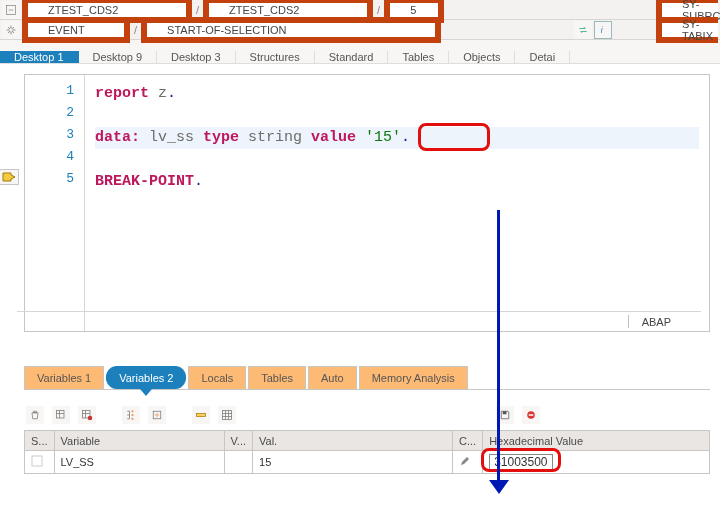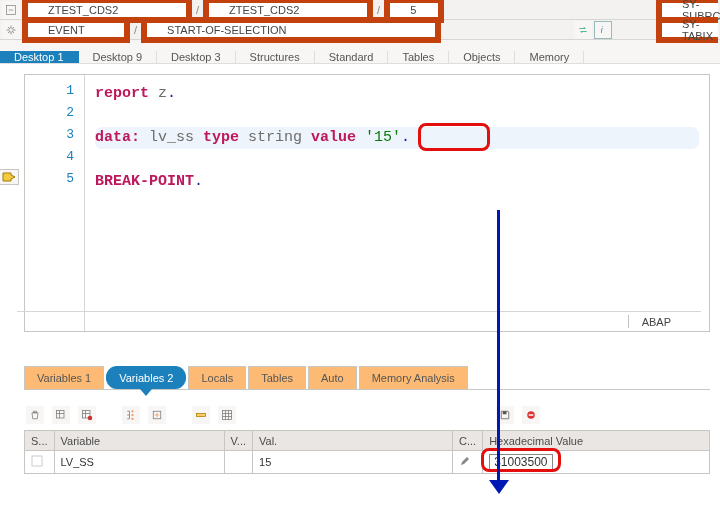--- a/index.html
+++ b/index.html
@@ -71,21 +71,21 @@
     padding: 8px 10px;
     font: 15px "Courier New", monospace;
     line-height: 22px;
     position: relative;
   }
   .code-line { white-space: pre; height:22px; }
   .kw { color: #be185d; font-weight: bold; }
   .id { color: #6c6c6c; }
   .str { color: #0b7a0b; }
   .period { color:#0b1eab; }
-  .hl-line { background: #eef4fb; display:inline-block; width:100%;border-radius:7px; }
+  .hl-line { background: #eef4fb; display:inline-block; width:100%; }
   .red-box {
     position: absolute;
     border: 3px solid #e30f0f;
     border-radius: 8px;
     pointer-events: none;
   }
   .abap-footer {
     position: absolute; bottom: 0; right: 8px;
     border-top: 1px solid #d8d6d4;
     width: 100%; height: 20px;
@@ -205,21 +205,21 @@
 </div>
 
 <div class="tabbar">
   <div class="tab active">Desktop 1</div>
   <div class="tab">Desktop 9</div>
   <div class="tab">Desktop 3</div>
   <div class="tab">Structures</div>
   <div class="tab">Standard</div>
   <div class="tab">Tables</div>
   <div class="tab">Objects</div>
-  <div class="tab">Memory</div>
+  <div class="tab">Detai</div>
 </div>
 
 <div class="editor-wrap">
   <div class="marker-gutter">
     <svg width="14" height="10" viewBox="0 0 14 10">
         <path d="M1 1h8v2l4 2-4 2v2H1z" fill="#f5c940" stroke="#a07a00"></path>
       </svg>
   </div>
   <div class="gutter">
     <div>1</div>

